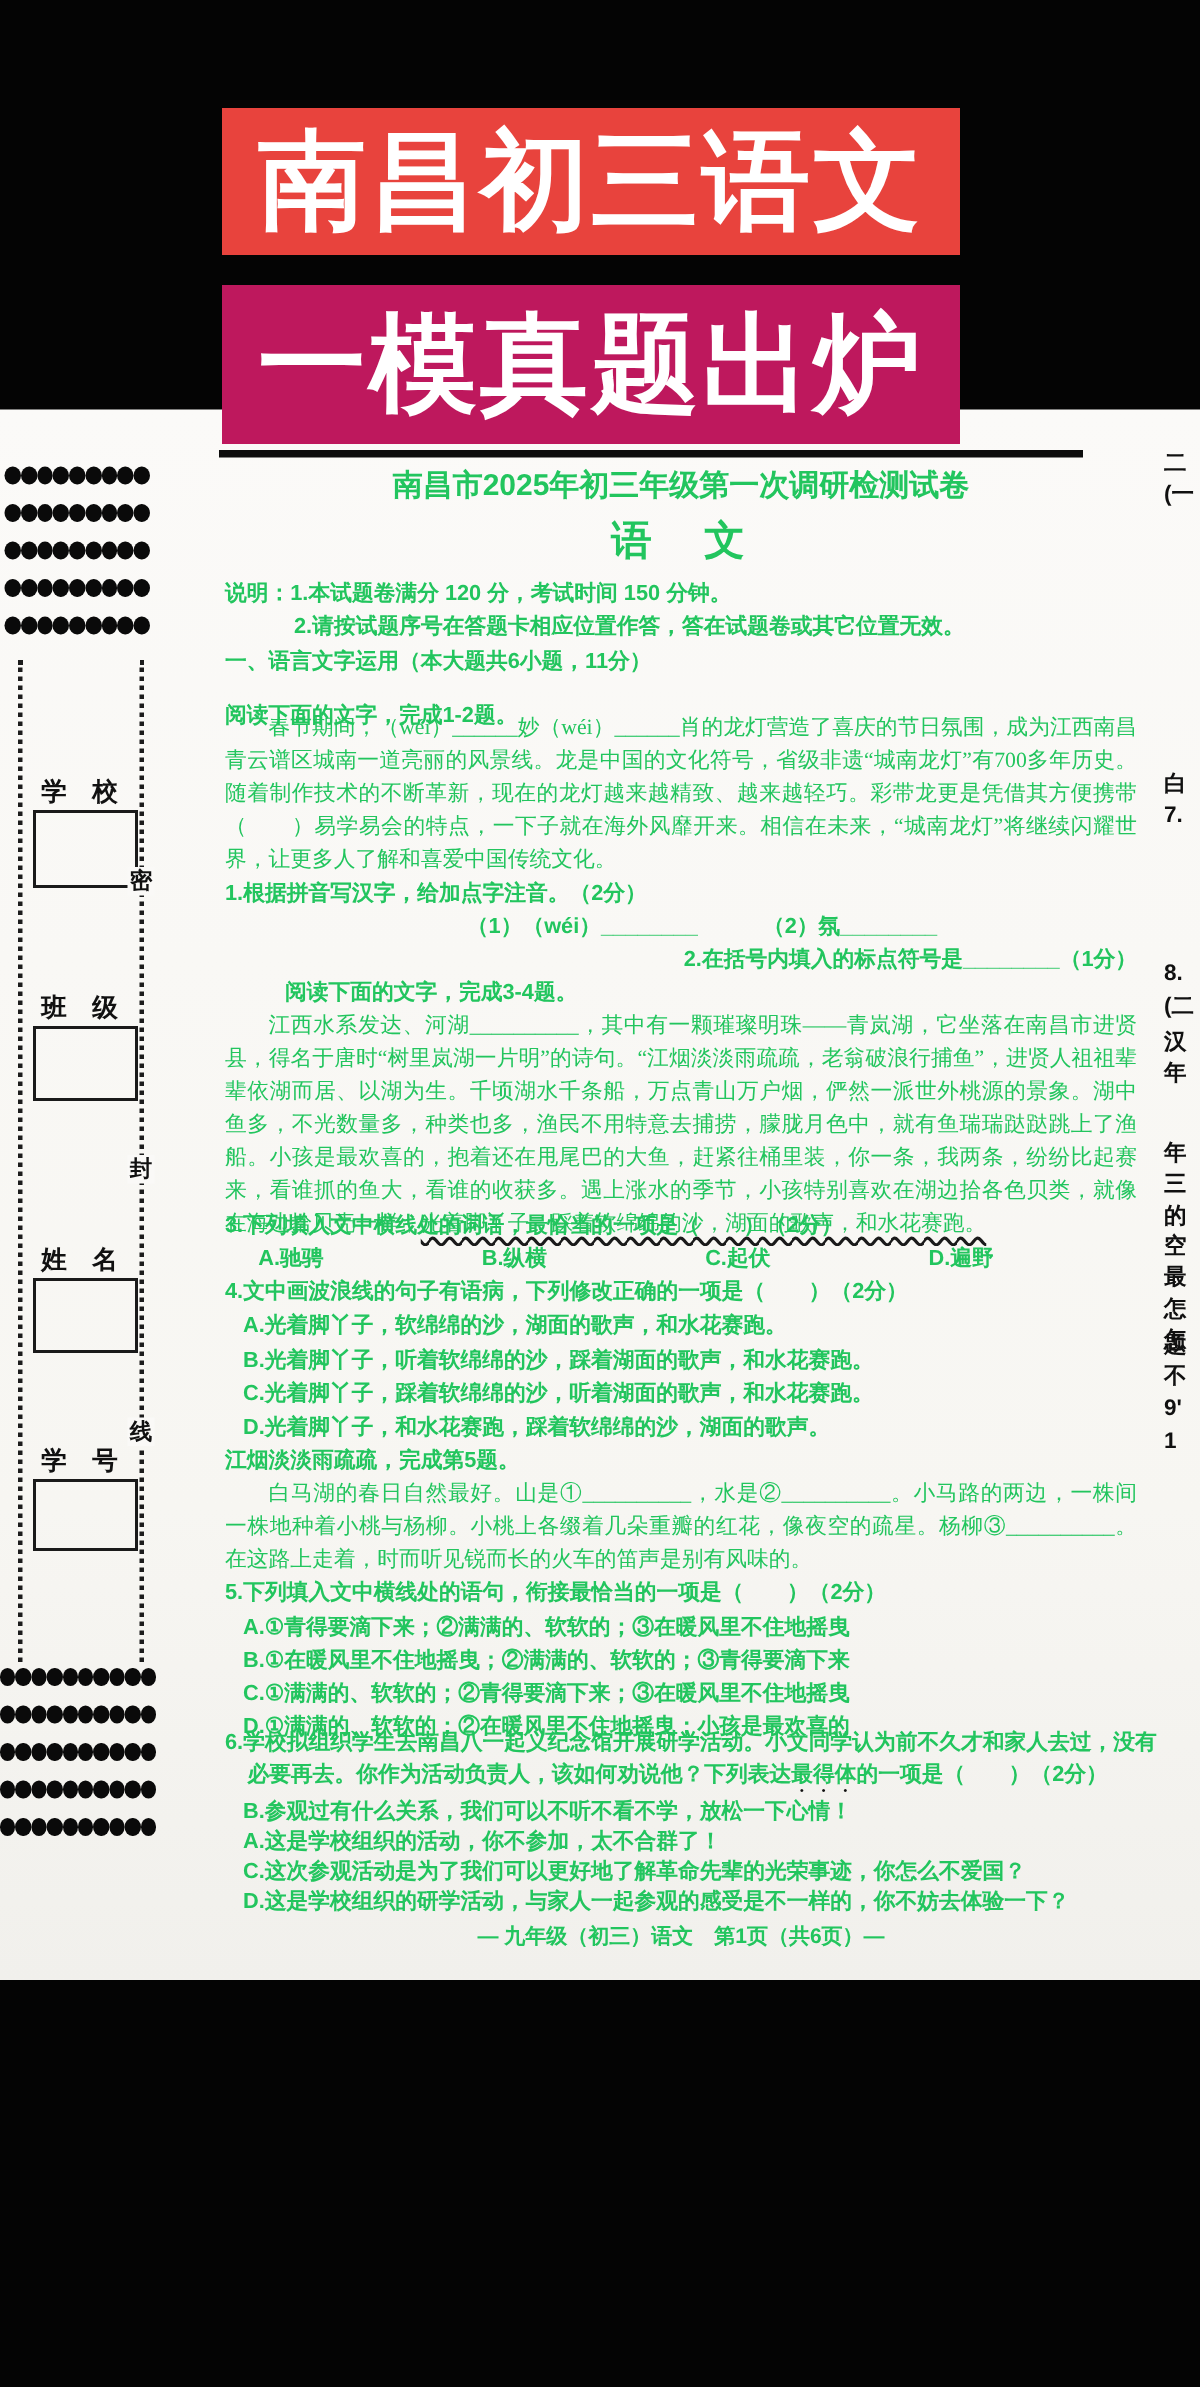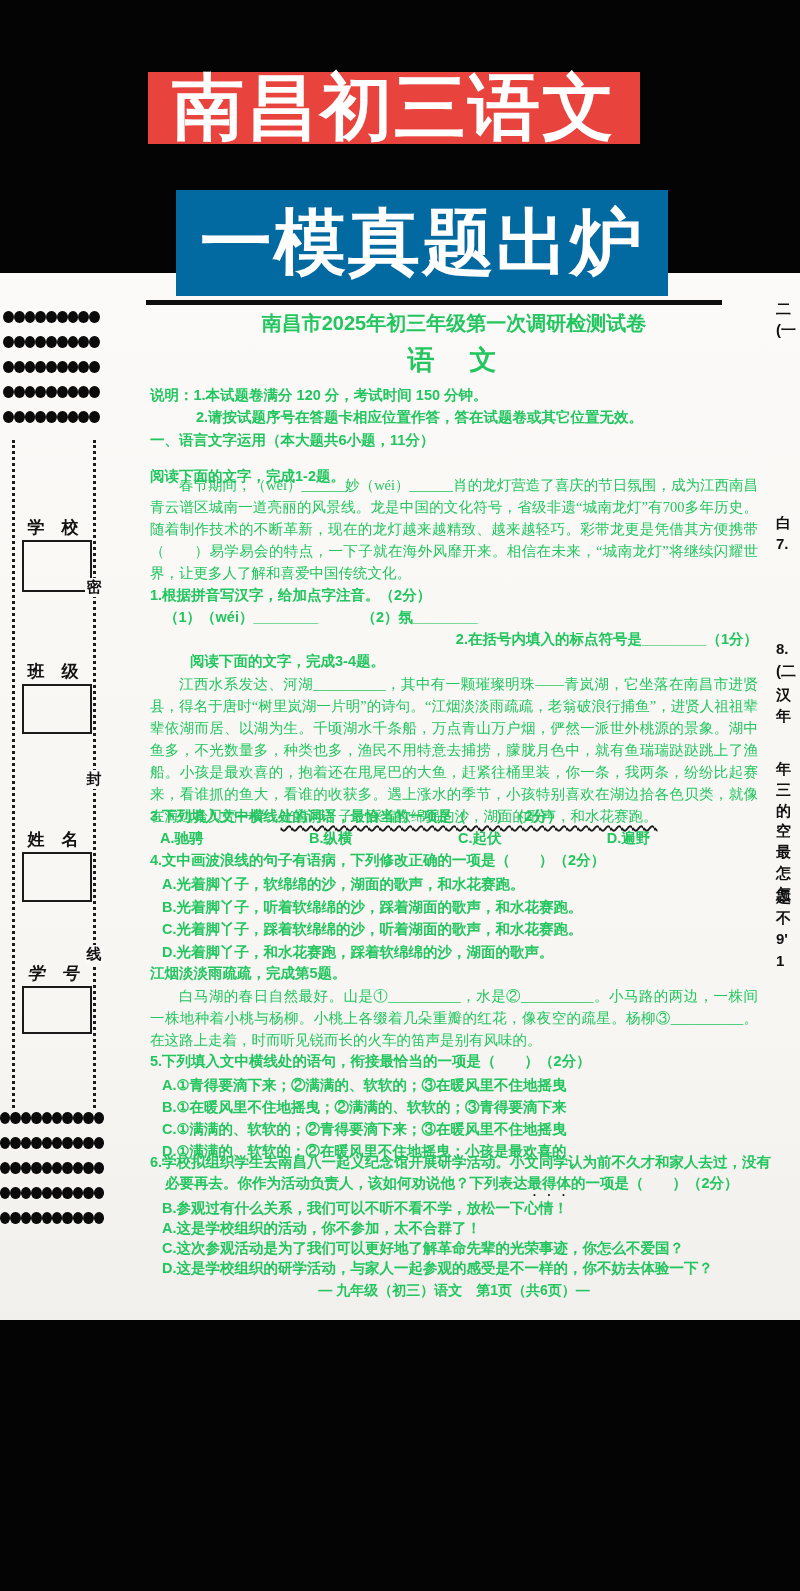--- a/index.html
+++ b/index.html
@@ -1,21 +1,21 @@
 <!DOCTYPE html>
 <html><head>
 <meta charset="utf-8">
 <style>
   html,body{margin:0;padding:0;background:#000;}
   .stage{position:relative;width:800px;height:1591px;background:#040404;overflow:hidden;
          font-family:"Liberation Sans",sans-serif;}
   
   .banner{position:absolute;left:148px;width:492px;display:flex;align-items:center;justify-content:center;
           z-index:5;}
-  .banner1{top:72px;height:72px;}
+  .banner1{top:72px;height:98px;}
   .banner2{top:190px;height:106px;}
   .banner span{color:#fff;font-weight:800;font-size:72px;letter-spacing:2px;white-space:nowrap;}
   
   .paper{position:absolute;left:0;top:273px;width:800px;height:1047px;z-index:1;
          background:linear-gradient(180deg,#fbfaf8 0%,#f7f6f2 70%,#f1f0ec 100%);}
   .scanline{position:absolute;left:146px;top:300px;width:576px;height:5px;background:#0d0d0d;z-index:2;}
   
   .dotgrid{position:absolute;z-index:2;}
   .dotrow{display:flex;justify-content:space-between;margin-bottom:13px;}
   .dotgrid-top{left:3px;top:311px;width:97px;}
@@ -30,41 +30,41 @@
   .fieldbox{position:absolute;left:22px;width:66px;border:2px solid #1a1a1a;background:transparent;z-index:2;}
   
   .line{position:absolute;left:150px;width:608px;color:#22c55e;font-size:14.5px;z-index:2;margin:0;}
   .ctr{text-align:center;}
   .b{font-weight:700;}
   .title{font-size:20px;}
   .subject{font-size:27px;letter-spacing:4px;}
   .psg{font-family:"Liberation Serif",serif;line-height:22px;text-align:justify;text-indent:2em;}
   .q{font-weight:700;}
   .opts p{margin:0;padding-left:12px;font-weight:700;}
-  .optrow{display:flex;padding-left:10px;font-weight:700;}
+  .optrow{display:flex;padding-left:10px;font-weight:700;justify-content:flex-end;}
   .optrow span{flex:0 0 24.5%;}
   .wavy{text-decoration:underline wavy 1.5px #1a1a1a;text-underline-offset:4px;}
   .emph{-webkit-text-emphasis:filled dot #111;text-emphasis:filled dot #111;
         -webkit-text-emphasis-position:under right;text-emphasis-position:under right;}
   .indent2{padding-left:46px;}
-  .sub{padding-left:14px;font-weight:700;}
+  .sub{padding-left:14px;font-weight:700;text-align:center;}
   .footer{font-size:14px;}
   
   .frag{position:absolute;left:776px;width:26px;font-weight:700;font-size:15px;color:#101010;
         line-height:21px;white-space:pre-line;z-index:3;}
 </style>
 </head>
 <body>
 
 <div class="stage">
 
   <div class="banner banner1" id="banner1" style="background: rgb(232, 67, 61);">
     <span>南昌初三语文</span>
   </div>
-  <div class="banner banner2" id="banner2" style="background: #0369a1; margin-left: 28px;">
+  <div class="banner banner2" id="banner2" style="background: #be185d;">
     <span>一模真题出炉</span>
   </div>
 
   <div class="paper"></div>
   <div class="scanline"></div>
 
   <div class="dotgrid dotgrid-top">
     <div class="dotrow">
         <span class="dot"></span>
         <span class="dot"></span>
@@ -126,21 +126,21 @@
   <div class="sealchar" style="top:578px;">密</div>
   <div class="sealchar" style="top:770px;">封</div>
   <div class="sealchar" style="top:945px;">线</div>
 
   <div class="fieldlabel" style="top:516px;">学　校</div>
   <div class="fieldbox" style="top:540px;height:48px;"></div>
   <div class="fieldlabel" style="top:660px;">班　级</div>
   <div class="fieldbox" style="top:684px;height:46px;"></div>
   <div class="fieldlabel" style="top:828px;">姓　名</div>
   <div class="fieldbox" style="top:852px;height:46px;"></div>
-  <div class="fieldlabel" style="top:962px;font-style:italic;">学　号</div>
+  <div class="fieldlabel" style="top:962px;">学　号</div>
   <div class="fieldbox" style="top:986px;height:44px;"></div>
 
   <div class="dotgrid dotgrid-bottom">
     <div class="dotrow">
         <span class="dot"></span>
         <span class="dot"></span>
         <span class="dot"></span>
         <span class="dot"></span>
         <span class="dot"></span>
         <span class="dot"></span>

